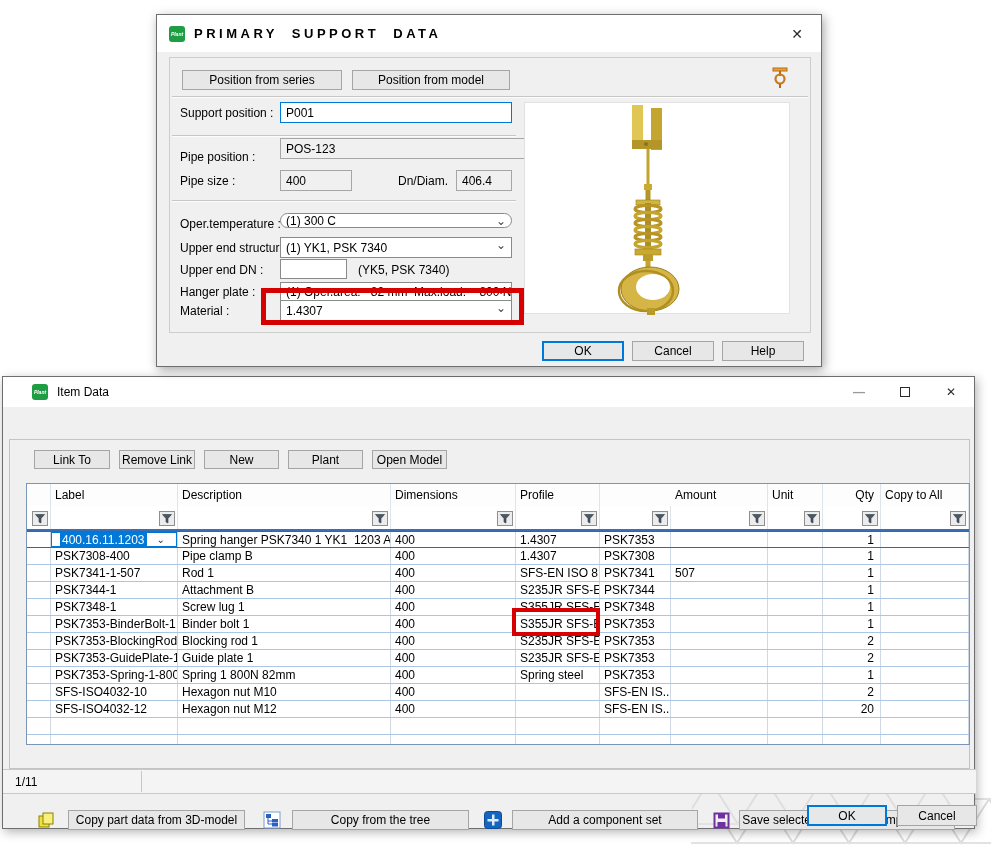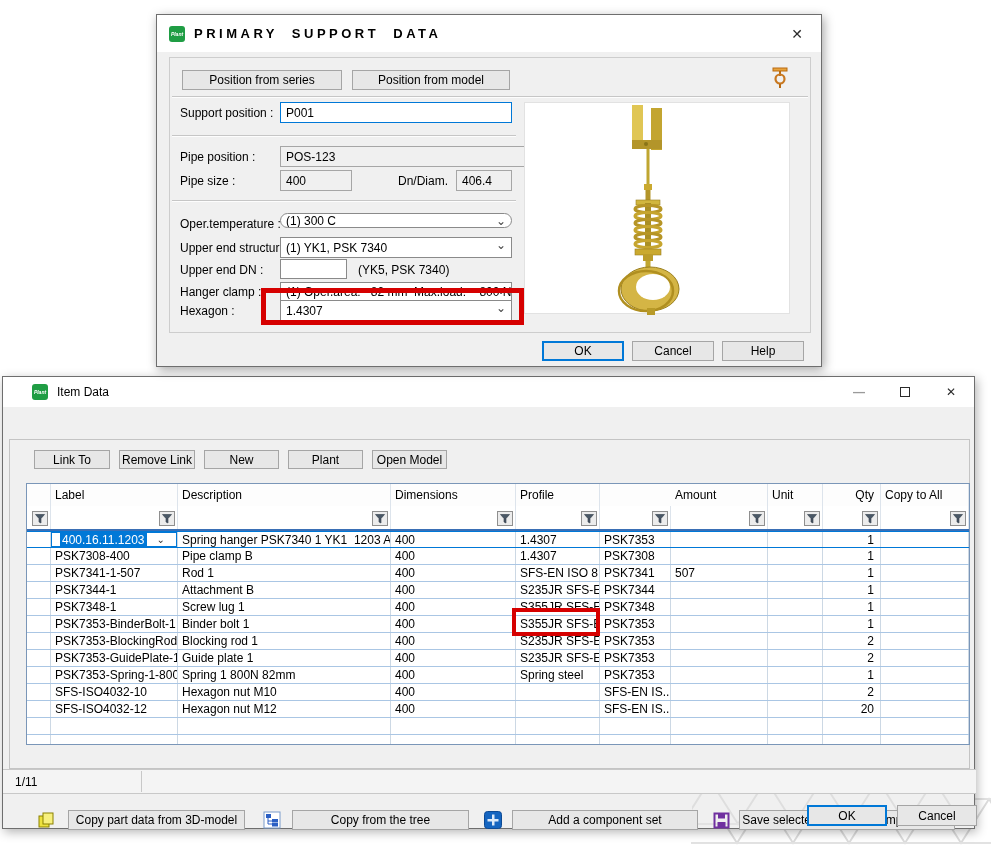--- a/index.html
+++ b/index.html
@@ -112,43 +112,43 @@
       </svg>
 
       <div class="sep" style="left:2px;top:38px;width:636px;"></div>
 
       <span class="flabel" style="top:48px;">Support position :</span>
       <div class="inputbox focus" style="left:110px;top:44px;width:232px;height:21px;">P001</div>
 
       <div class="sep" style="left:2px;top:77px;width:344px;"></div>
 
       <span class="flabel" style="top:92px;">Pipe position :</span>
-      <div class="inputbox ro" style="left:110px;top:88px;width:276px;height:21px;">POS-123</div>
+      <div class="inputbox ro" style="left:110px;top:80px;width:276px;height:21px;">POS-123</div>
 
       <span class="flabel" style="top:116px;">Pipe size :</span>
       <div class="inputbox ro" style="left:110px;top:112px;width:72px;height:21px;">400</div>
       <span class="flabel" style="left:228px;top:116px;">Dn/Diam.</span>
       <div class="inputbox ro" style="left:286px;top:112px;width:56px;height:21px;">406.4</div>
 
       <div class="sep" style="left:2px;top:142px;width:344px;"></div>
 
       <span class="flabel" style="top:159px;">Oper.temperature :</span>
       <div class="dropdown" style="left:110px;top:155px;width:232px;height:15px;border-radius:8px;"><span>(1) 300 C</span><span class="dd-chev">⌄</span></div>
 
       <span class="flabel" style="top:183px;">Upper end structure</span>
       <div class="dropdown" style="left:110px;top:179px;width:232px;height:21px;"><span>(1) YK1, PSK 7340</span><span class="dd-chev">⌄</span></div>
 
       <span class="flabel" style="top:205px;">Upper end DN :</span>
       <div class="inputbox" style="left:110px;top:201px;width:67px;height:20px;"></div>
       <span class="flabel" style="left:188px;top:205px;">(YK5, PSK 7340)</span>
 
-      <span class="flabel" style="top:227px;">Hanger clamp :</span>
+      <span class="flabel" style="top:227px;">Hanger plate :</span>
       <div class="dropdown" style="left:110px;top:224px;width:232px;height:20px;"><span>(1) Oper.area:   82 mm  Max.load:    800 N</span><span class="dd-chev">⌄</span></div>
 
-      <span class="flabel" style="top:246px;">Hexagon :</span>
+      <span class="flabel" style="top:246px;">Material :</span>
       <div class="dropdown" style="left:110px;top:242px;width:232px;height:21px;"><span>1.4307</span><span class="dd-chev">⌄</span></div>
 
       <div class="imgbox">
         <svg width="266" height="212" viewBox="0 0 266 212">
           <g>
             <rect x="107" y="2" width="11" height="40" fill="#e0c654"></rect>
             <rect x="126" y="5" width="11" height="42" fill="#c3a530"></rect>
             <rect x="107" y="37" width="30" height="9" fill="#b3952a"></rect>
             <circle cx="121" cy="41" r="2" fill="#8a7418"></circle>
             <rect x="121.5" y="46" width="3" height="35" fill="#c0a631"></rect>

